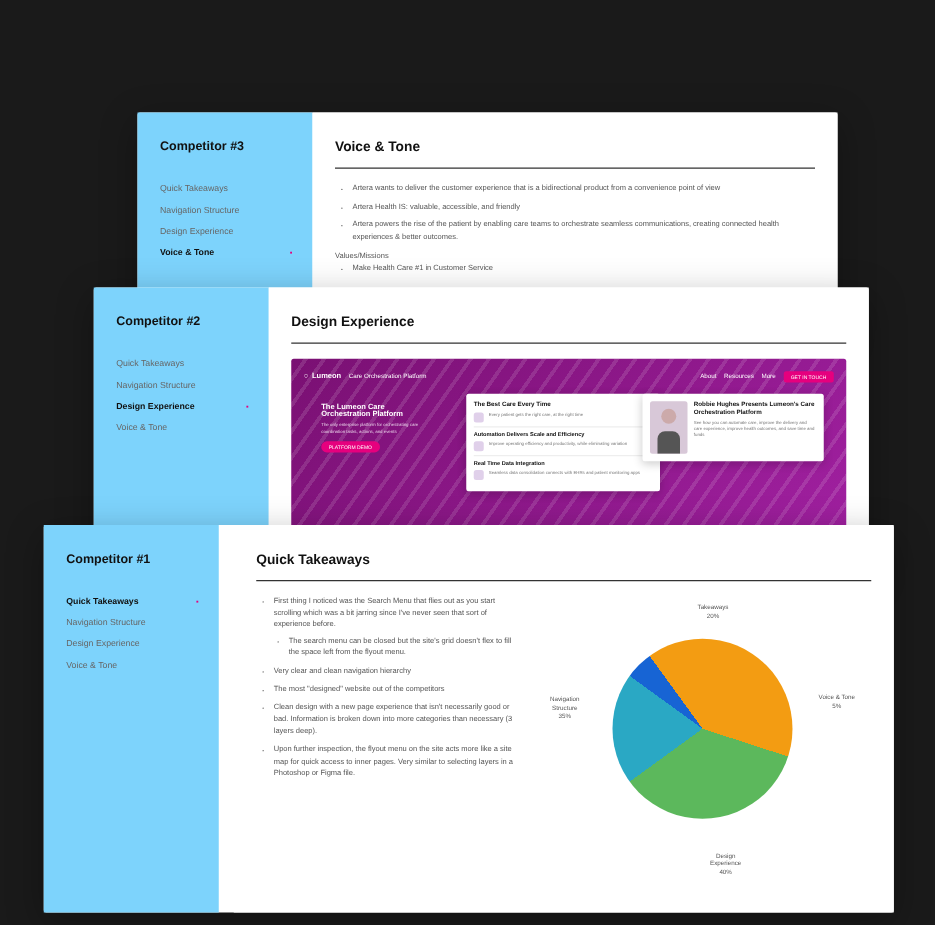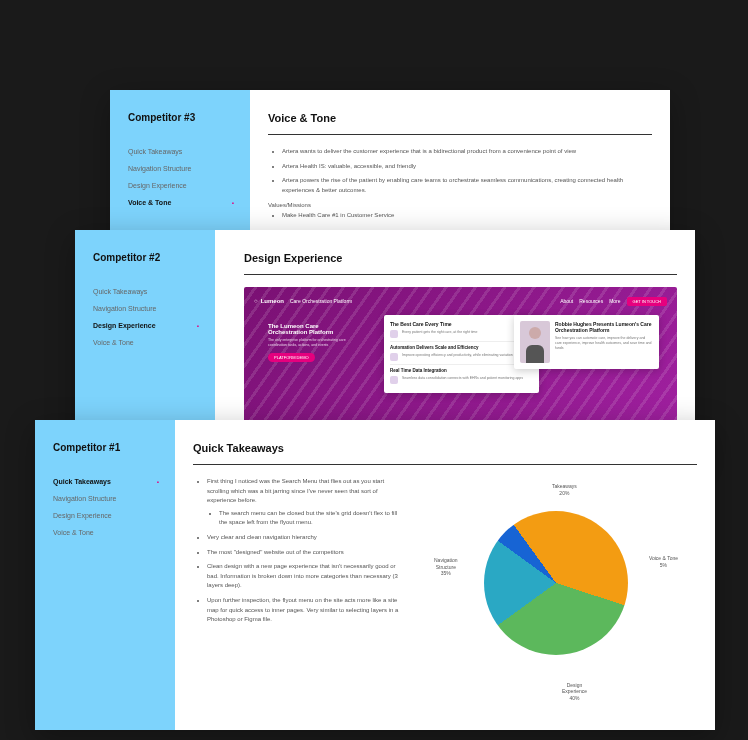--- a/index.html
+++ b/index.html
@@ -13,22 +13,22 @@
       font-family: -apple-system, BlinkMacSystemFont, "Segoe UI", Arial, sans-serif;
     }
     .card {
       position: absolute;
       background: #fff;
       box-shadow: 0 8px 30px rgba(0,0,0,0.3);
       display: flex;
       border-radius: 2px;
     }
     .card3 { top: 90px; left: 110px; width: 560px; height: 180px; }
-    .card2 { top: 230px; left: 75px; width: 620px; height: 230px; gap: 11px; }
-    .card1 { top: 420px; left: 35px; width: 680px; height: 310px; }
+    .card2 { top: 230px; left: 75px; width: 620px; height: 230px; }
+    .card1 { top: 420px; left: 35px; width: 680px; height: 310px; gap: 12px; }
     .sidebar {
       width: 140px;
       padding: 22px 12px 10px 18px;
       border-right: 0 solid transparent;
       background: #7dd3fc;
       flex-shrink: 0;
     }
     .sidebar h3 {
       font-size: 10px;
       font-weight: 700;

